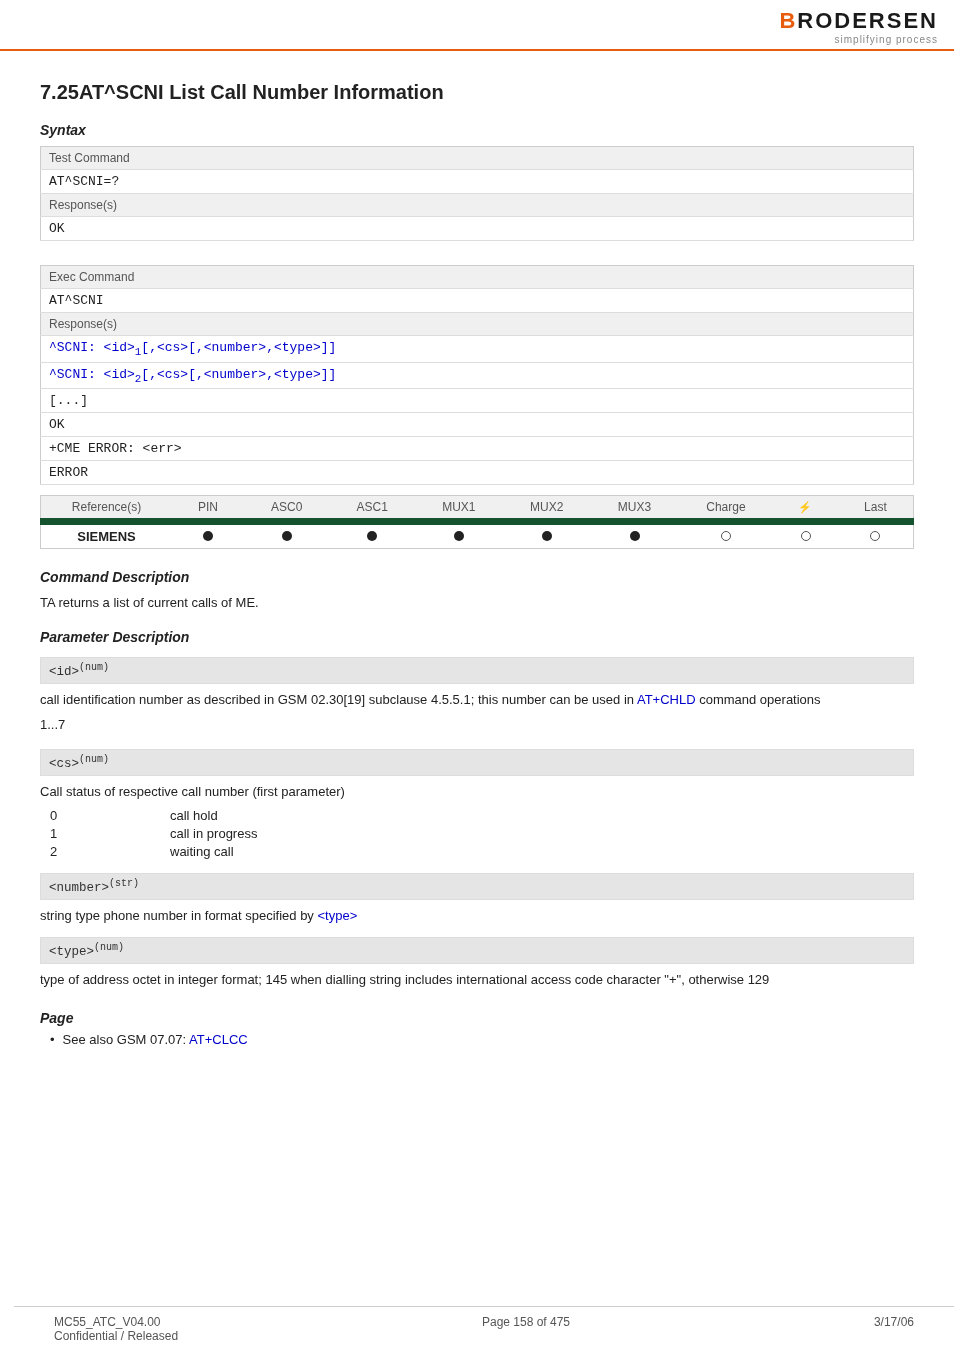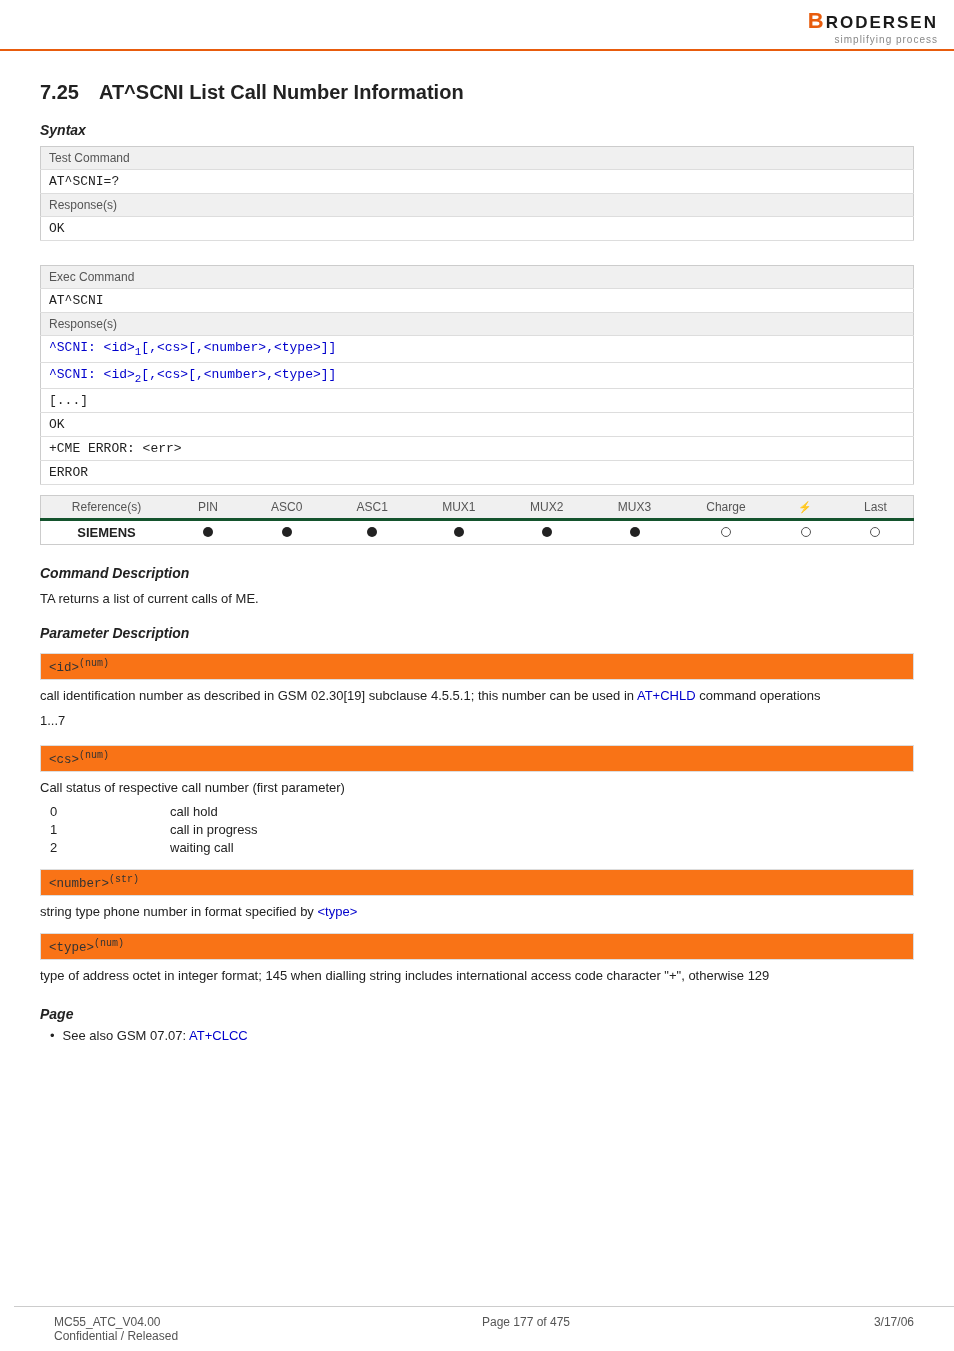--- a/index.html
+++ b/index.html
@@ -45,21 +45,20 @@
     }
 
     
     .section-title {
       font-size: 20px;
       font-weight: bold;
       margin-bottom: 18px;
       margin-top: 10px;
     }
     .section-title .section-num {
-      margin-right: 20px;
     }
 
     
     .subsection-header {
       font-size: 14px;
       font-weight: bold;
       font-style: italic;
       margin: 16px 0 8px 0;
     }
 
@@ -98,21 +97,21 @@
       padding: 4px 20px;
       text-align: center;
       font-size: 12px;
     }
     .ref-header-row {
       background: #f0f0f0;
       color: #555;
       border-bottom: 1px solid #ddd;
     }
     .ref-data-row td {
-      border-top: 3px solid #14532d;
+      border-top: 7px solid #14532d;
     }
     .ref-label-cell {
       text-align: left;
       font-size: 12px;
     }
     .dot-filled {
       display: inline-block;
       width: 10px;
       height: 10px;
       background: #222;
@@ -124,21 +123,21 @@
       height: 10px;
       border: 1.5px solid #555;
       border-radius: 50%;
     }
     .col-charge {
       font-size: 11px;
     }
 
     
     .param-block {
-      background: #f97316;
+      background: #e5e5e5;
       border: 1px solid #ddd;
       padding: 4px 8px;
       margin: 12px 0 6px 0;
       font-family: 'Courier New', Courier, monospace;
       font-size: 12.5px;
       color: #333;
     }
     .param-block sup {
       font-size: 10px;
     }
@@ -197,21 +196,21 @@
       justify-content: space-between;
       font-size: 12px;
       color: #555;
     }
   </style>
 </head>
 <body>
 
 <div class="header">
   <div class="logo-container">
-    <div class="logo-text"><span style="color:#e85c0d;font-size:22px;font-weight:900;">B</span><span style="font-size:17px;font-weight:900;letter-spacing:2px;color:#1a1a1a;">RODERSEN</span></div>
+    <div class="logo-text"><span style="color:#e85c0d;font-size:22px;font-weight:900;">B</span><span style="font-size:22px;font-weight:900;letter-spacing:2px;color:#1a1a1a;">RODERSEN</span></div>
     <div class="logo-tagline">simplifying process</div>
   </div>
 </div>
 
 <div class="content">
 
   <div class="section-title">
     <span class="section-num">7.25</span><span>AT^SCNI   List Call Number Information</span>
   </div>
 
@@ -365,15 +364,15 @@
     </div>
   </div>
 
 </div>
 
 <div class="footer">
   <div>
     <div>MC55_ATC_V04.00</div>
     <div>Confidential / Released</div>
   </div>
-  <div>Page 177 of 475</div>
+  <div>Page 158 of 475</div>
   <div>3/17/06</div>
 </div>
 
 </body></html>

